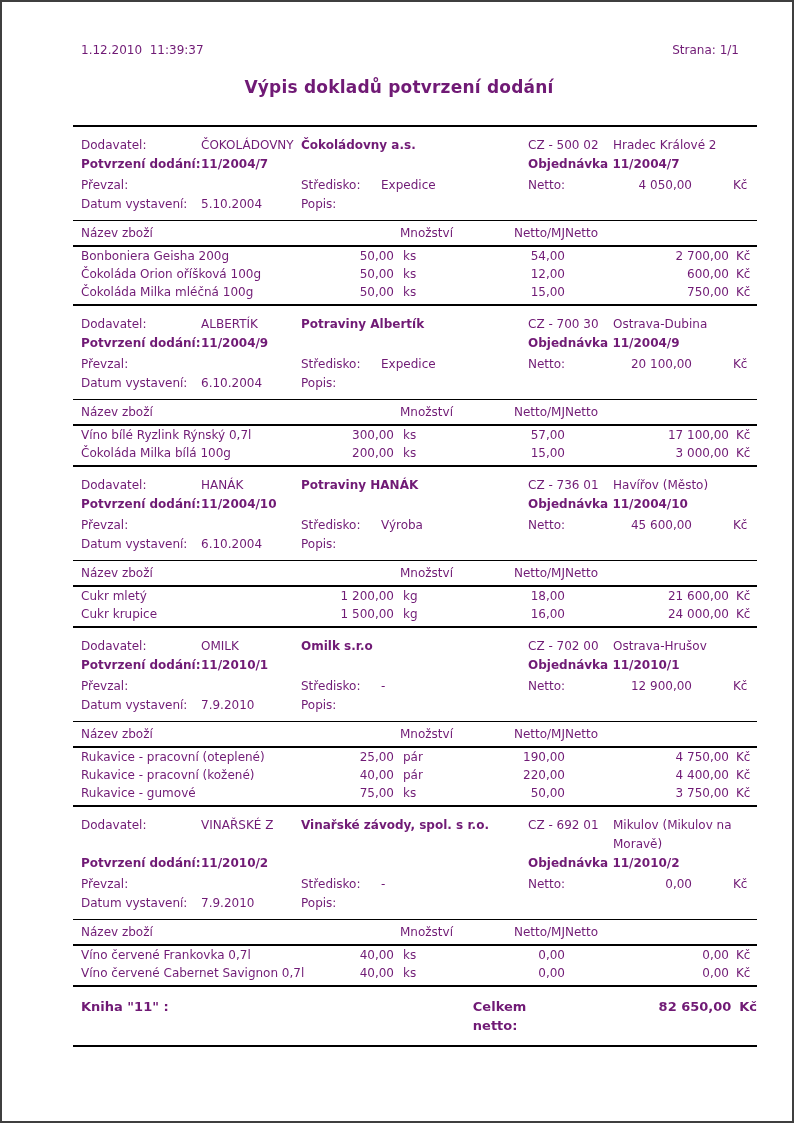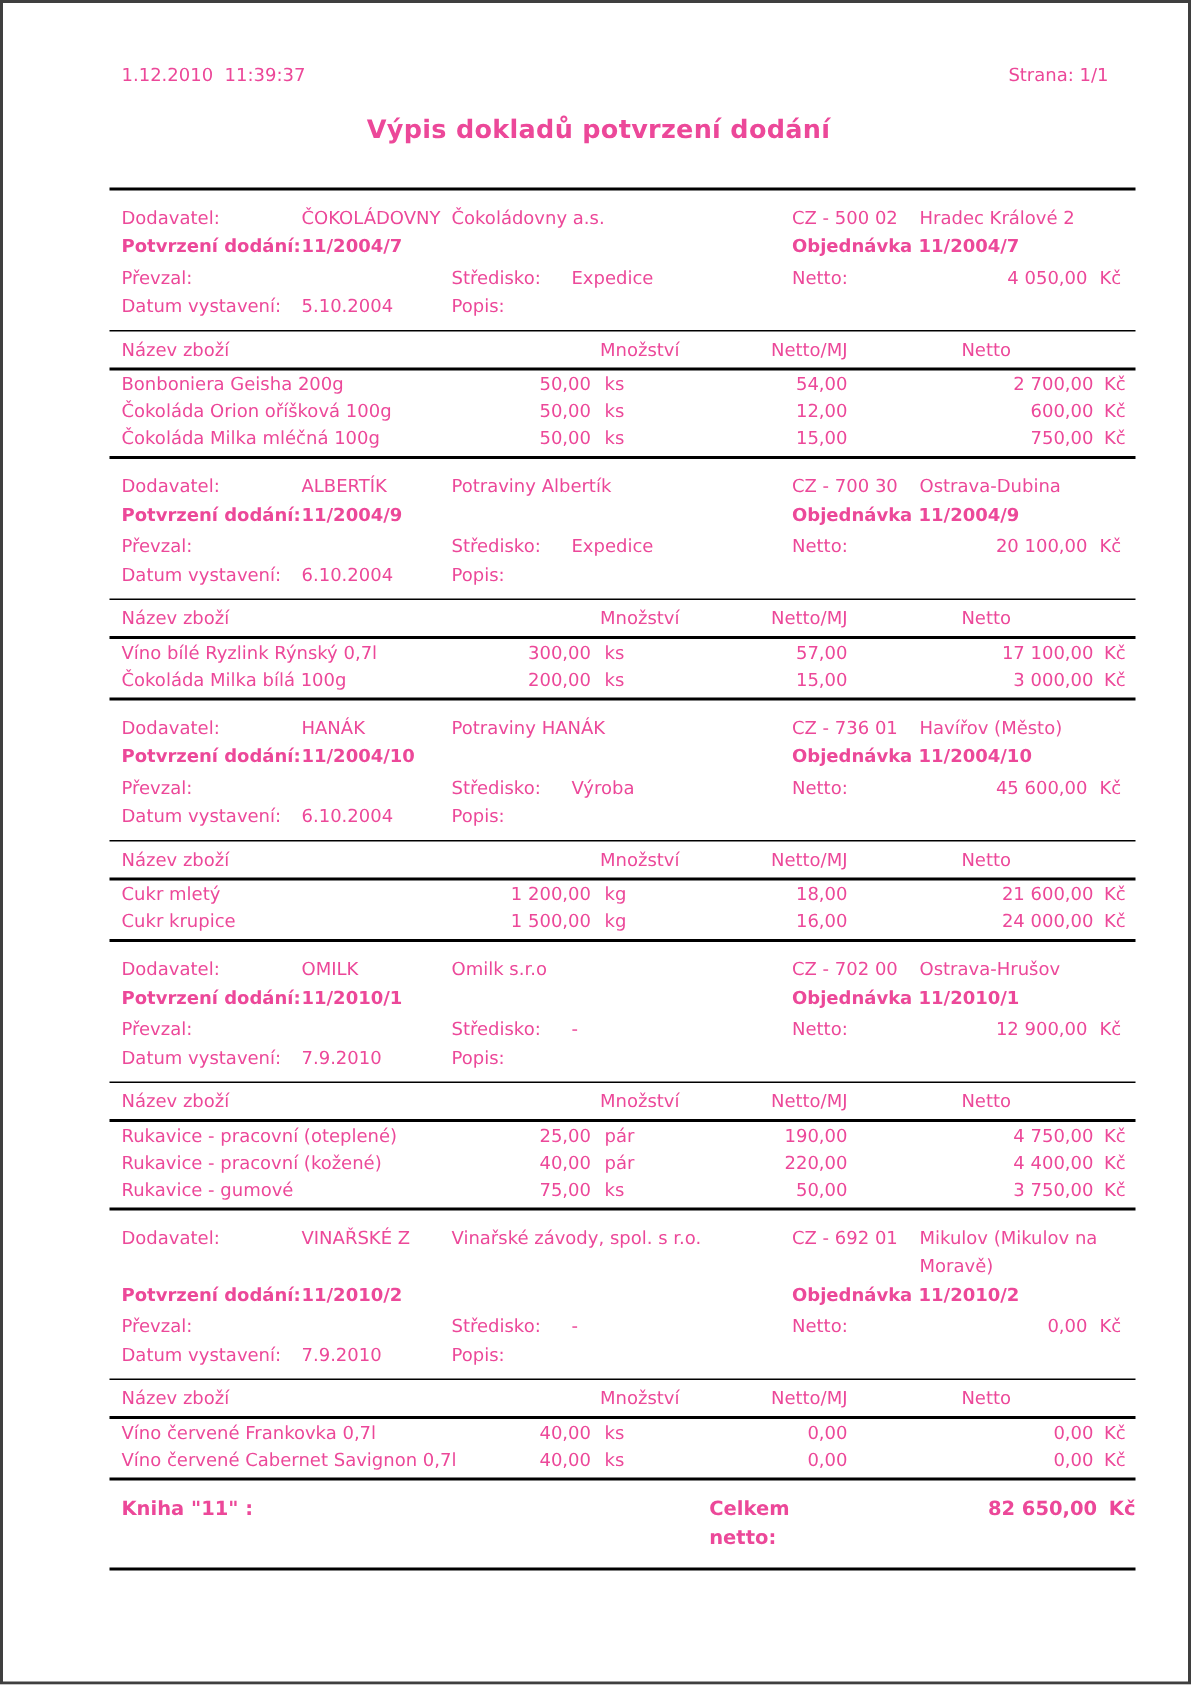--- a/index.html
+++ b/index.html
@@ -3,21 +3,21 @@
 <meta charset="utf-8">
 <style>
   html,body { margin:0; padding:0; background:#e8e8e8; }
   .page {
     position:relative;
     width:794px; height:1123px;
     background:#ffffff;
     border:2px solid #3f3f3f;
     box-sizing:border-box;
     font-family:"DejaVu Sans","Liberation Sans",sans-serif;
-    font-size:12px; color:#ec4899;
+    font-size:12px; color:#701a75;
     padding-top:40px;
     overflow:hidden;
   }
   .content { width:684px; margin-left:71px; }
 
   
   .meta { display:flex; align-items:flex-start; }
   .meta-left { line-height:17px; padding-left:8px; }
   .dt { white-space:pre; }
   .meta-right { margin-left:auto; padding-right:18px; line-height:17px; }
@@ -31,39 +31,39 @@
   
   .sec { }
   .sec.first { border-top:2px solid #000; }
   .sec-hdr { padding-top:9px; }
   .hrow {
     display:grid;
     grid-template-columns:120px 100px 80px 147px 85px 144px;
     padding-left:8px; line-height:19px;
   }
   .hrow.bold { font-weight:bold; margin-bottom:2px; }
-  .c34 { grid-column:3 / 5; }
+  .c34 { grid-column:3 / 5;font-weight:bold; }
   .c24 { grid-column:2 / 5; }
   .c56 { grid-column:5 / 7; }
   .c46 { grid-column:4 / 7; }
-  .amtcell { display:flex; padding-right:6px; }
+  .amtcell { display:flex; padding-right:6px;gap:33px; }
   .amt { flex:1; text-align:right; }
   .kc { width:18px; margin-left:8px; text-align:left; }
   .city { padding-right:6px; }
   .nowrap { white-space:nowrap; }
 
   
   .tbl { margin-top:6px; border-top:1px solid #000; border-bottom:2px solid #000; }
   .thead {
     display:grid; grid-template-columns:242px 130px 112px 192px;
     padding:4px 0 3px 8px; border-bottom:2px solid #000; line-height:17px;
   }
   .th.qty { text-align:right; }
   .th.mj  { text-align:right; }
-  .th.net { text-align:center; padding-right:7px; }
+  .th.net { text-align:left; padding-right:7px; }
   .trow {
     display:grid; grid-template-columns:242px 71px 59px 112px 164px 28px;
     padding-left:8px; line-height:18px;
   }
   .trow:first-of-type { padding-top:2px; }
   .trow:last-of-type { padding-bottom:3px; }
   .td.num { text-align:right; }
   .td.unit { padding-left:9px; }
   .td.kcc { padding-left:7px; }
 

